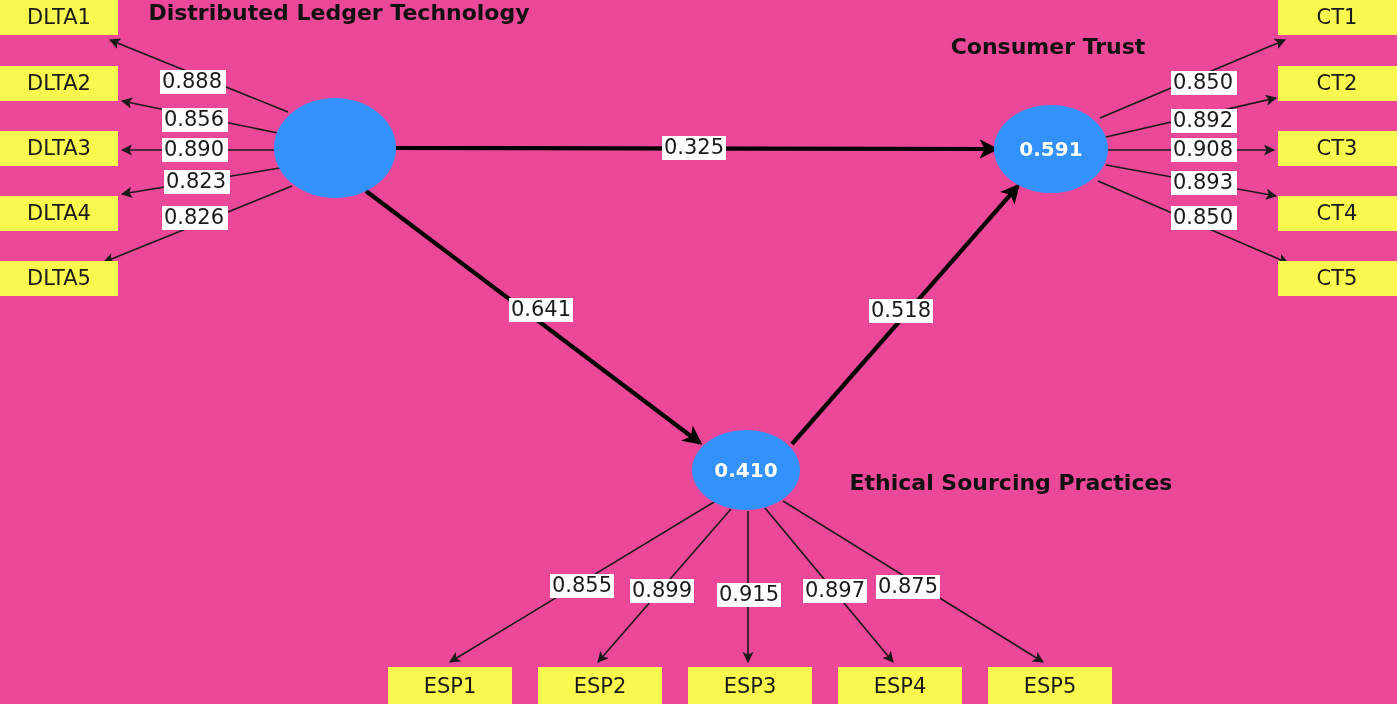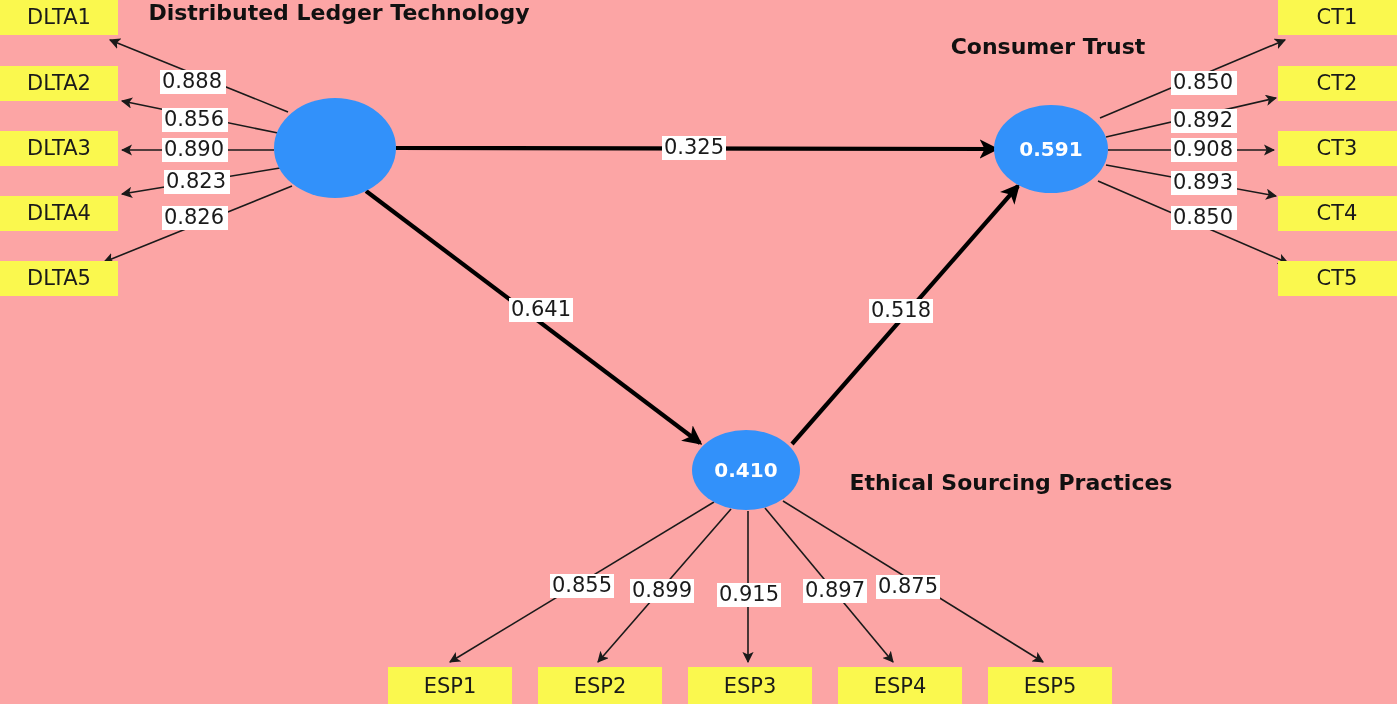--- a/index.html
+++ b/index.html
@@ -4,21 +4,21 @@
 <style>
   html, body {
     margin: 0;
     padding: 0;
     background: #ffffff;
   }
   #canvas {
     position: relative;
     width: 1397px;
     height: 704px;
-    background: #fca5a5;
+    background: #ec4899;
     overflow: hidden;
     font-family: "DejaVu Sans", sans-serif;
   }
   svg#diagram {
     position: absolute;
     top: 0;
     left: 0;
     width: 1397px;
     height: 704px;
   }

